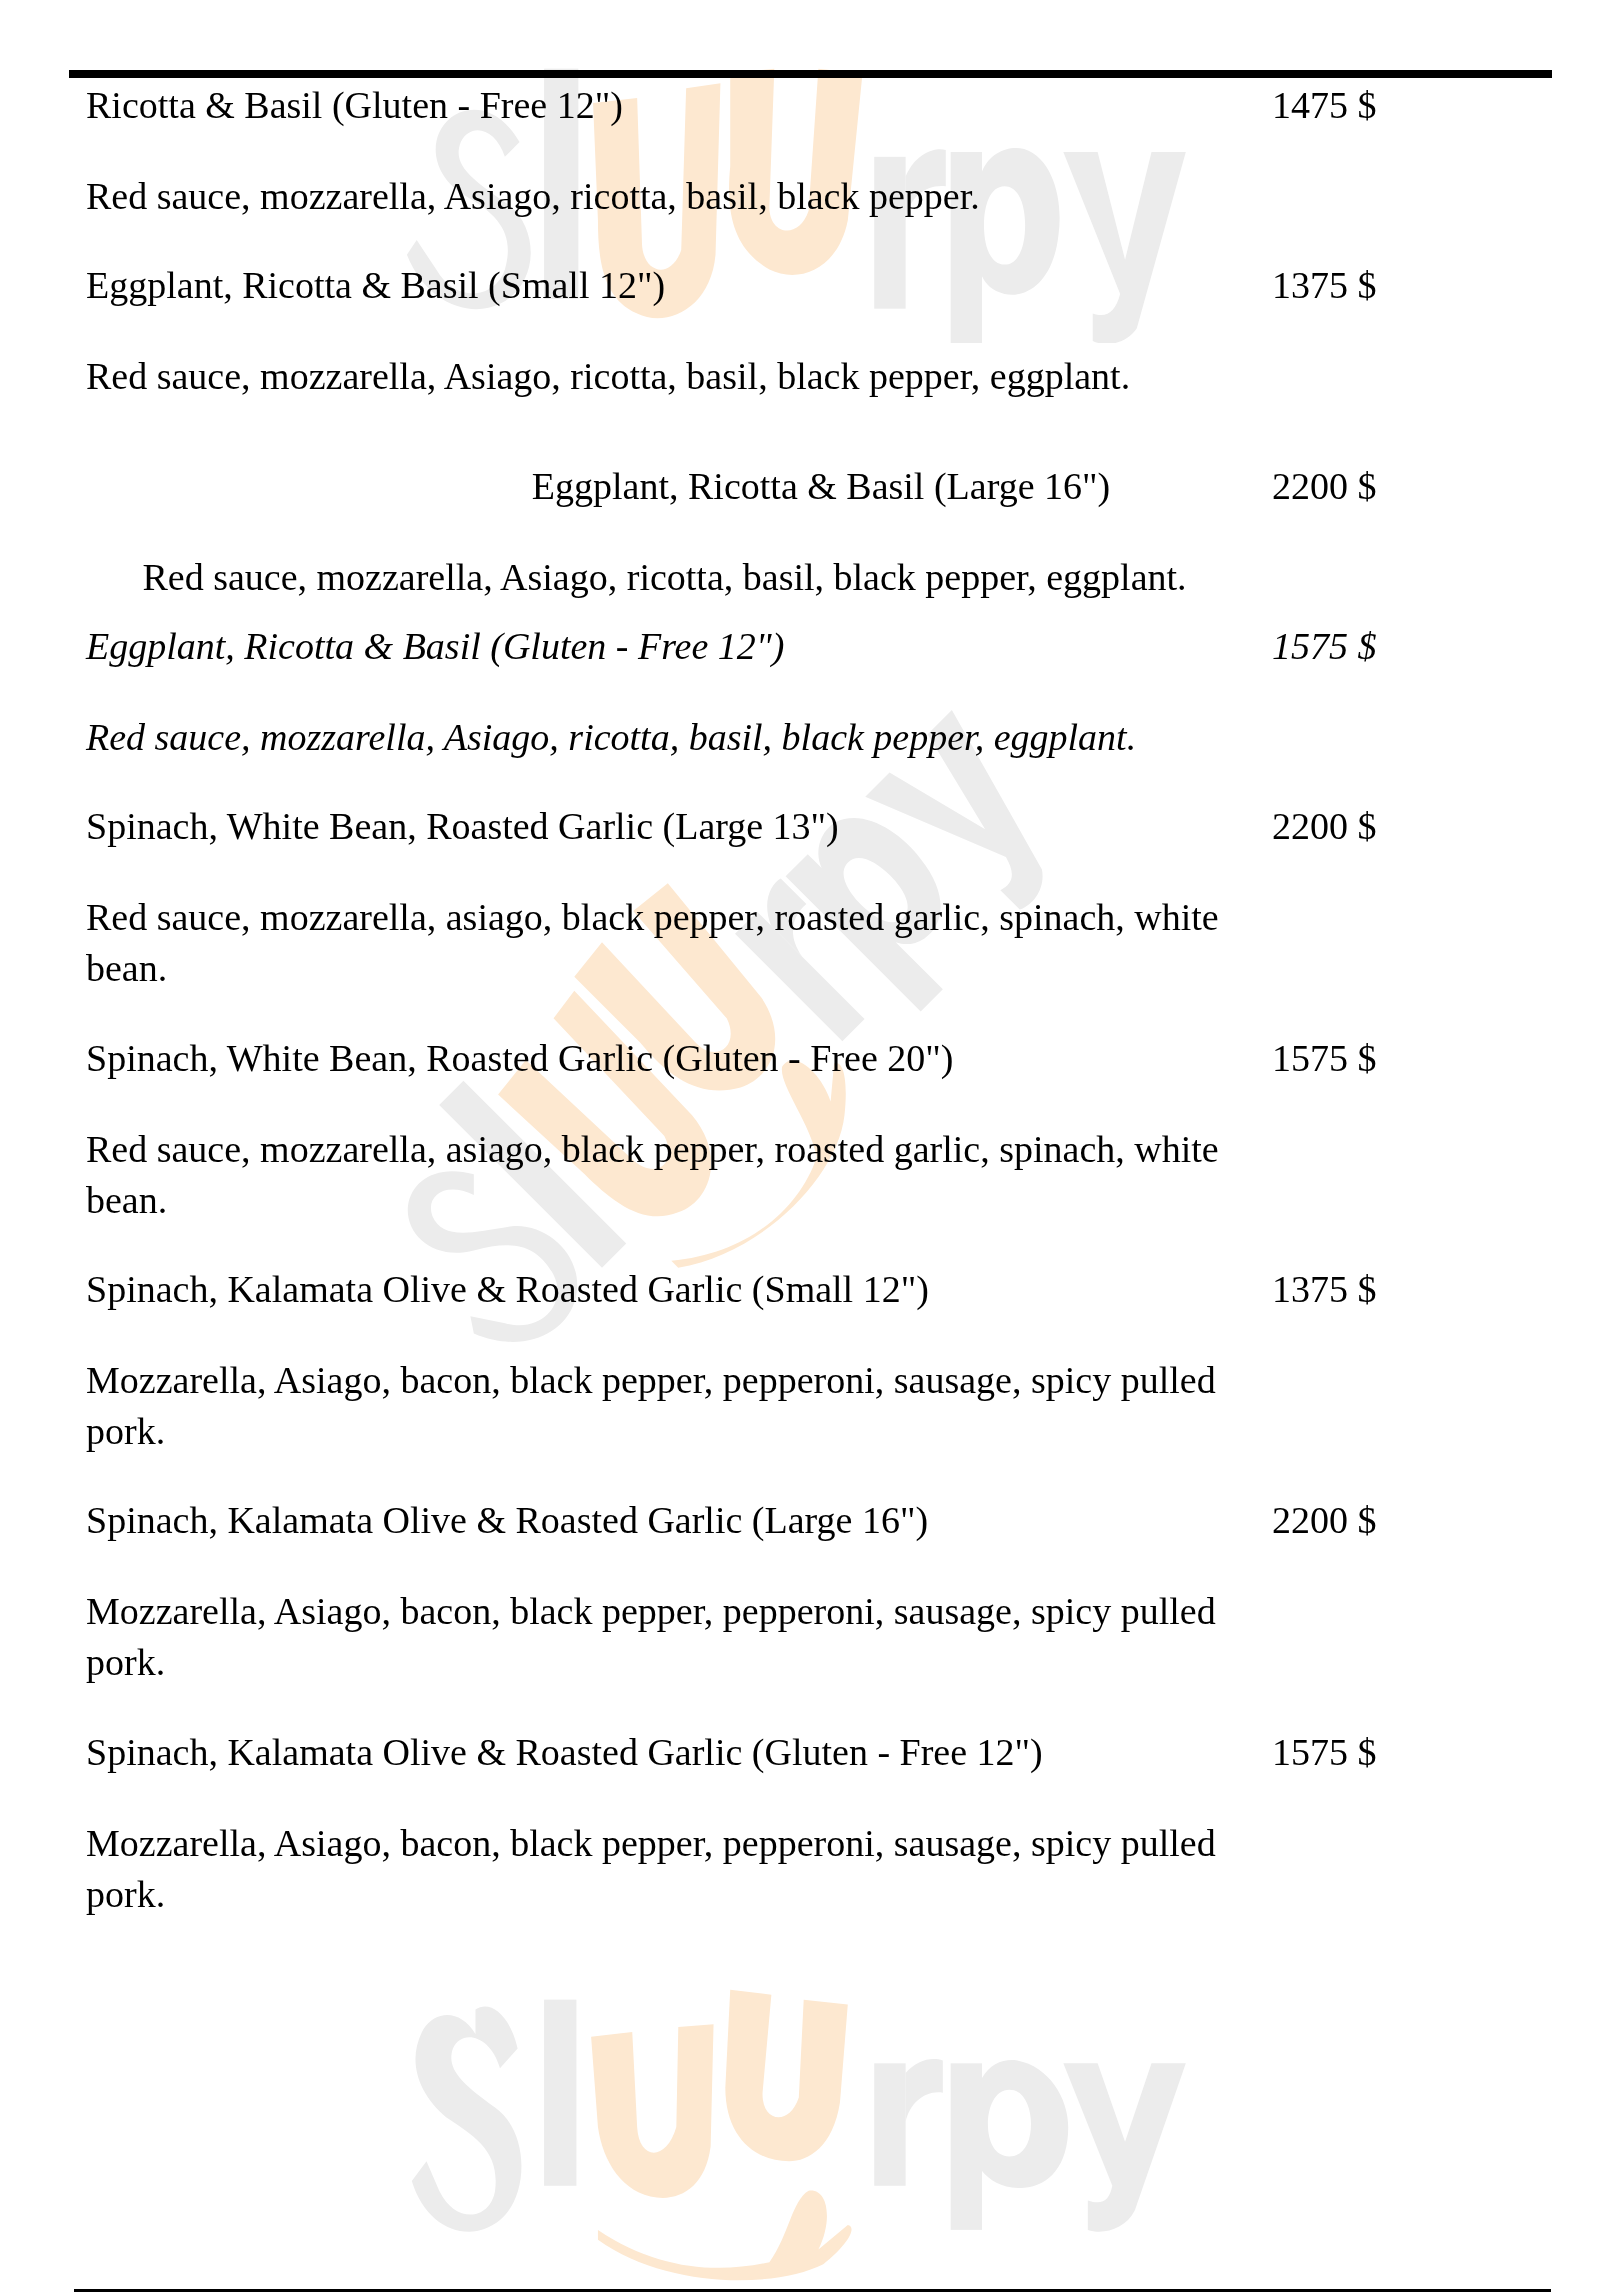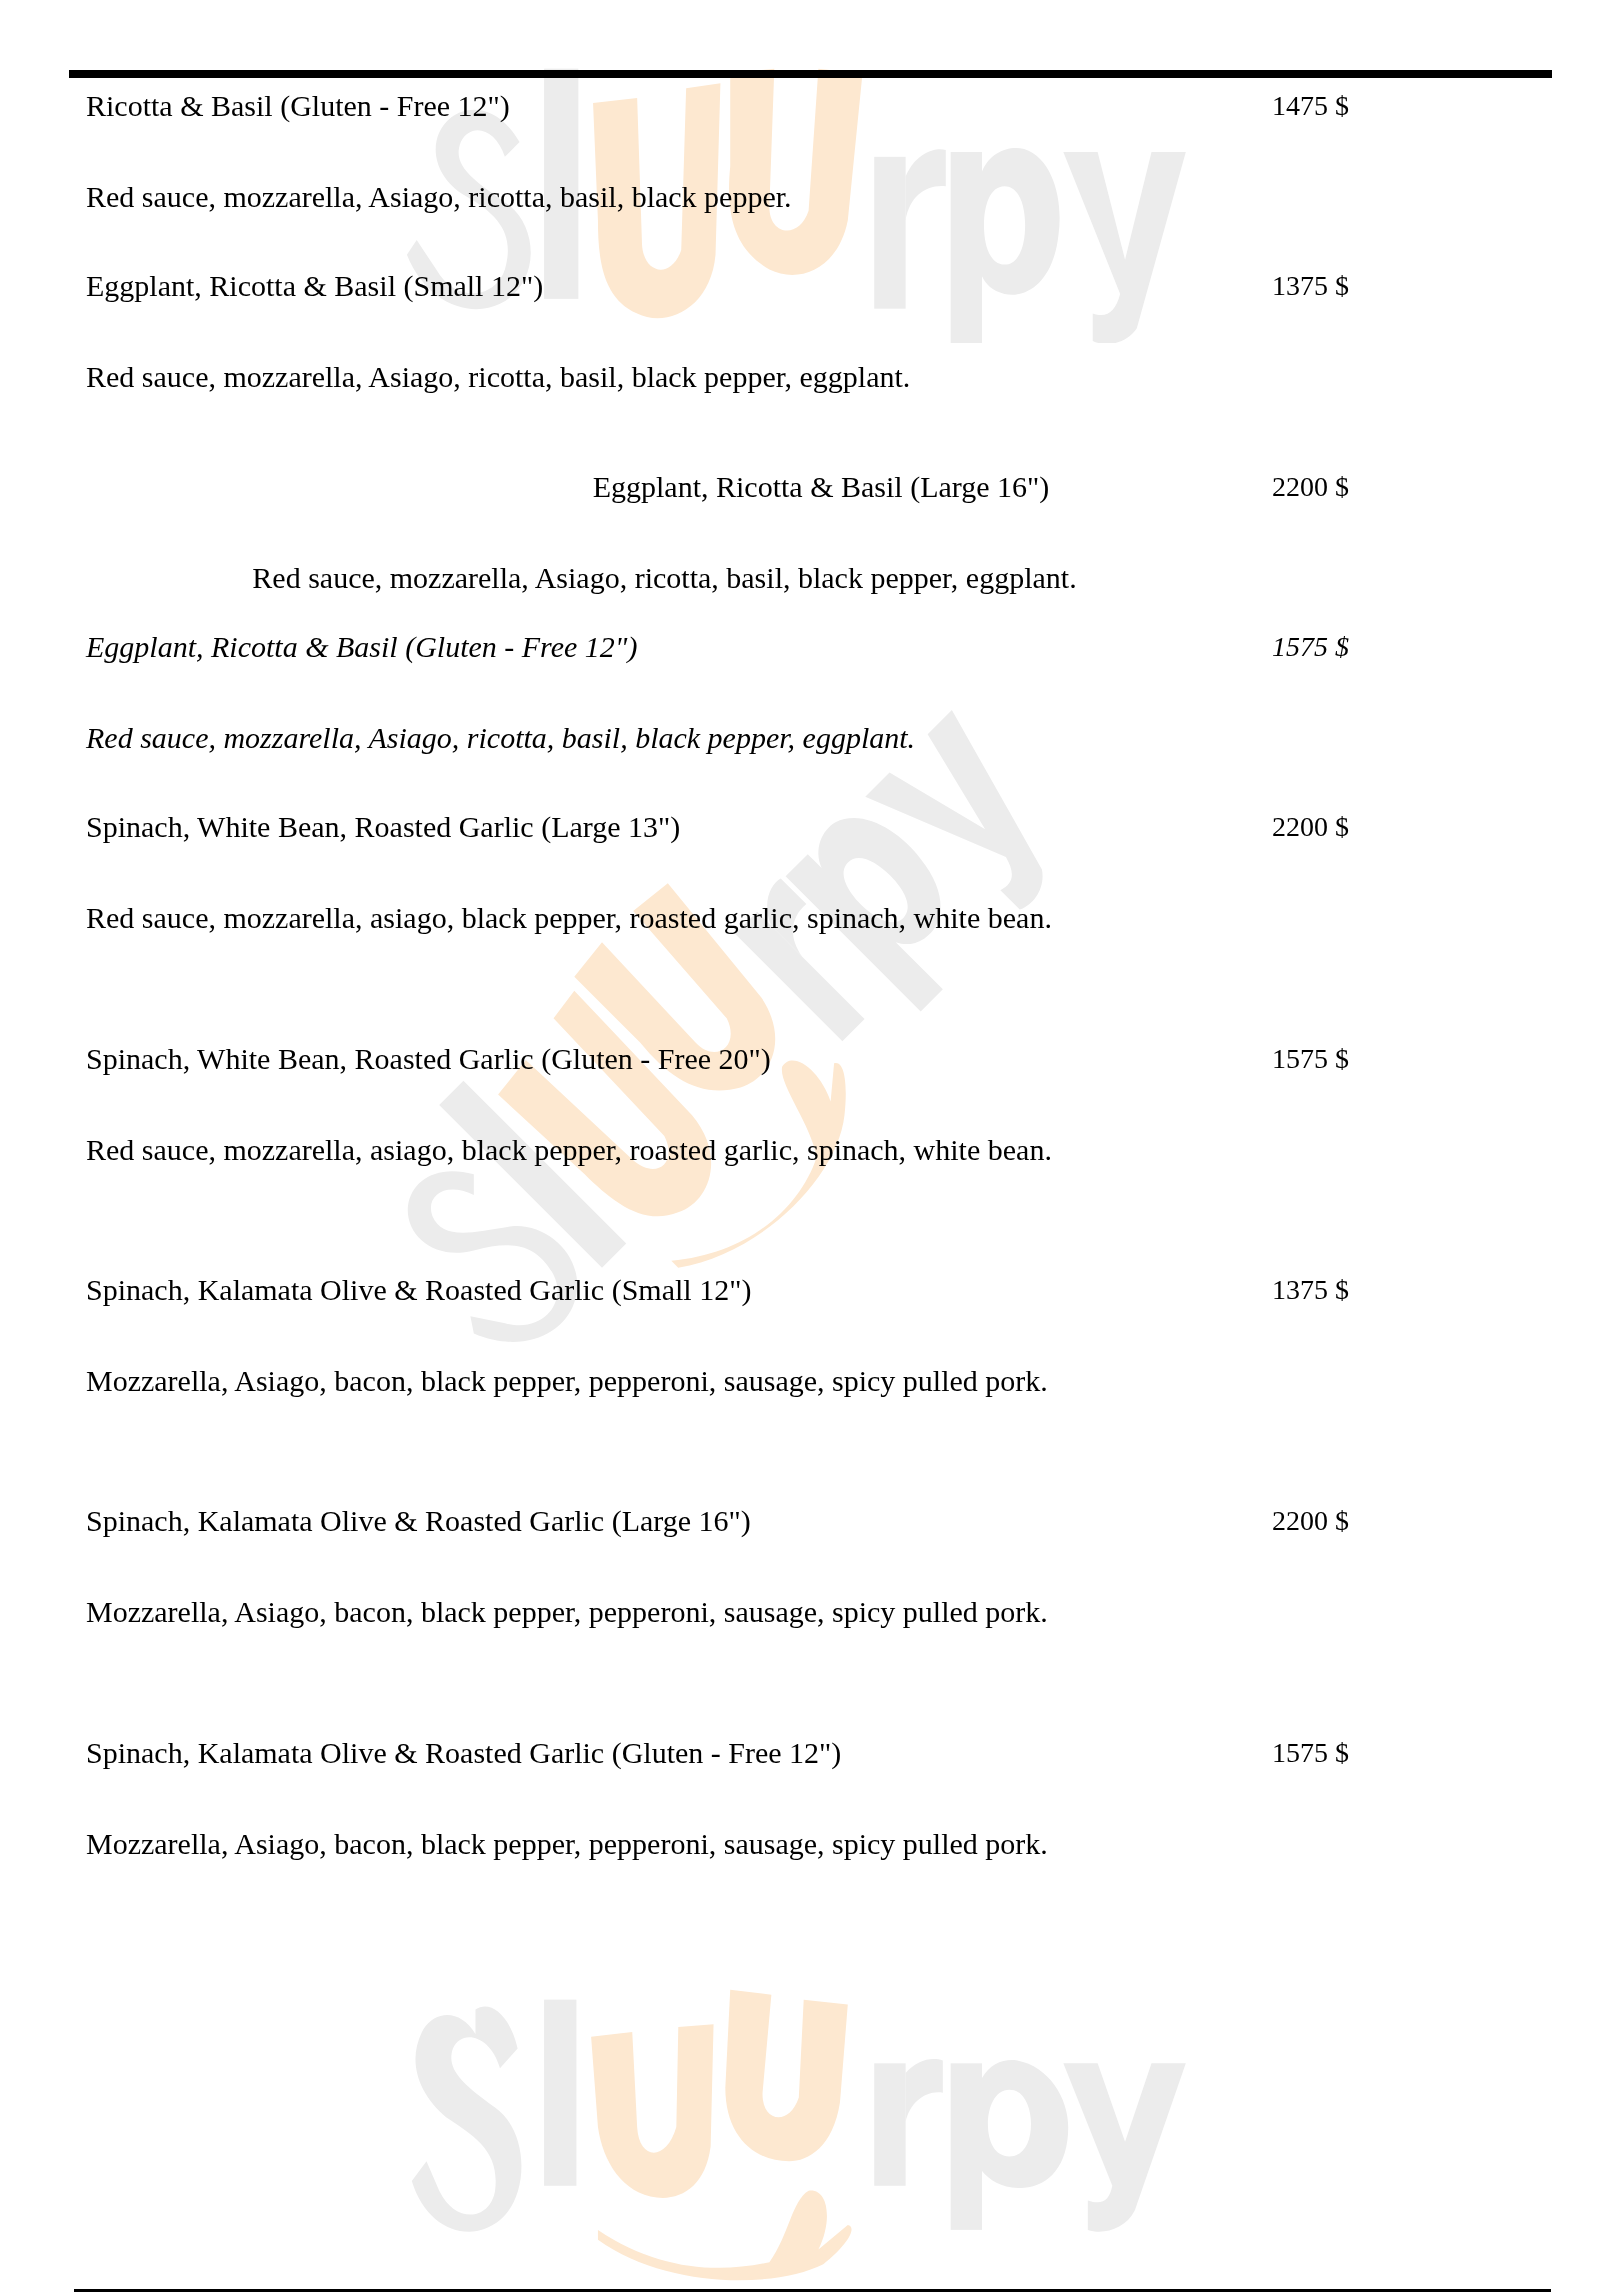--- a/index.html
+++ b/index.html
@@ -43,34 +43,34 @@
       top: 80px;
       width: 1470px;
       z-index: 1;
     }
     .item {
       position: absolute;
       left: 0;
       width: 1470px;
     }
     .item-name, .item-desc {
-      font-size: 30px;
+      font-size: 38px;
       line-height: 51px;
       white-space: nowrap;
     }
     .item-desc {
       width: 1157px;
       white-space: normal;
       margin-top: 40px;
     }
     .item-price {
       position: absolute;
       left: 1186px;
       top: 0;
-      font-size: 28px;
+      font-size: 38px;
       line-height: 51px;
       white-space: nowrap;
     }
   </style>
 </head>
 <body>
 
 <div class="watermark" style="left:402px; top:49px;">
   <svg width="823" height="294" viewBox="0 0 840 300">
     <g>

